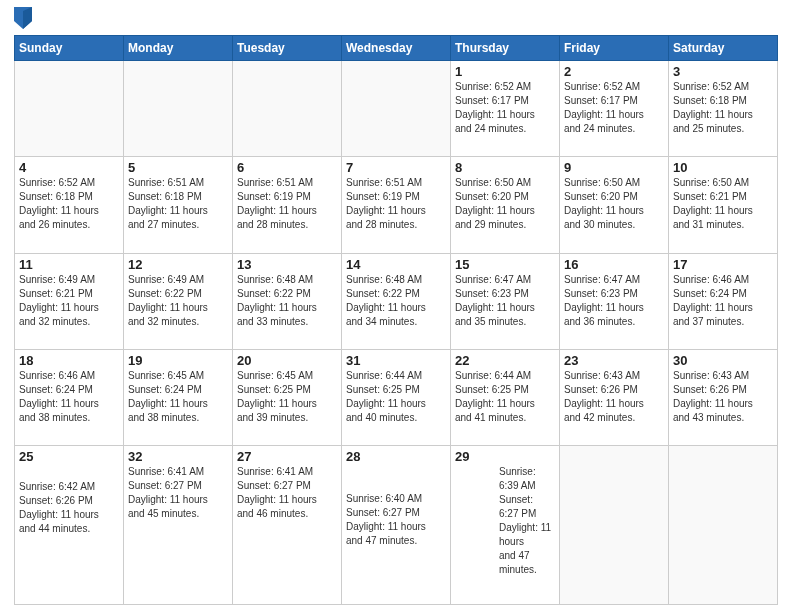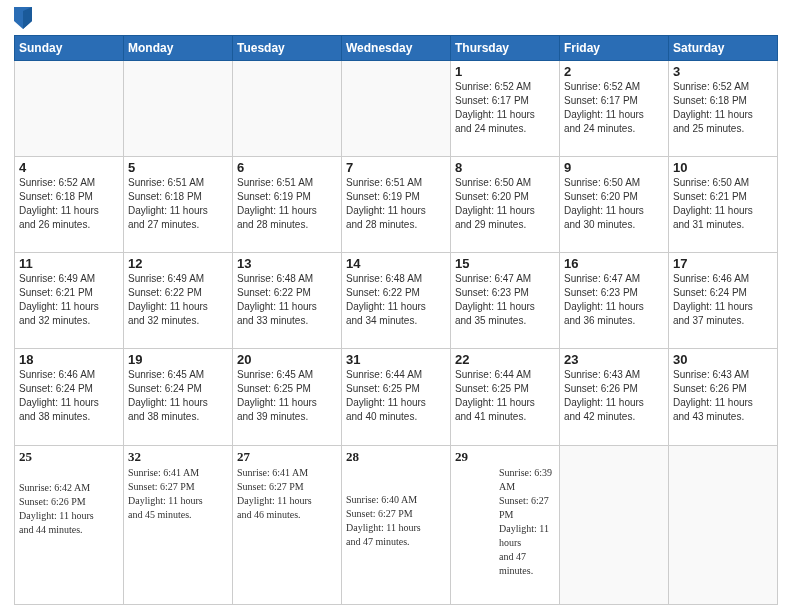--- a/index.html
+++ b/index.html
@@ -95,21 +95,20 @@
       display: block;
       margin-bottom: 1px;
     }
     .day-info {
       font-size: 10px;
       color: #333;
       line-height: 1.4;
     }
     .calendar tr:last-child td {
       height: 80px;
-      font-family: Liberation Serif, serif;
     }
   </style>
 </head>
 <body>
 
 <div class="page">
   <div class="header">
     <div class="logo">
       <svg class="logo-icon" viewBox="0 0 18 22" width="18" height="22">
         <polygon points="0,0 18,0 18,14 9,22 0,14" fill="#2a6db5"></polygon>

